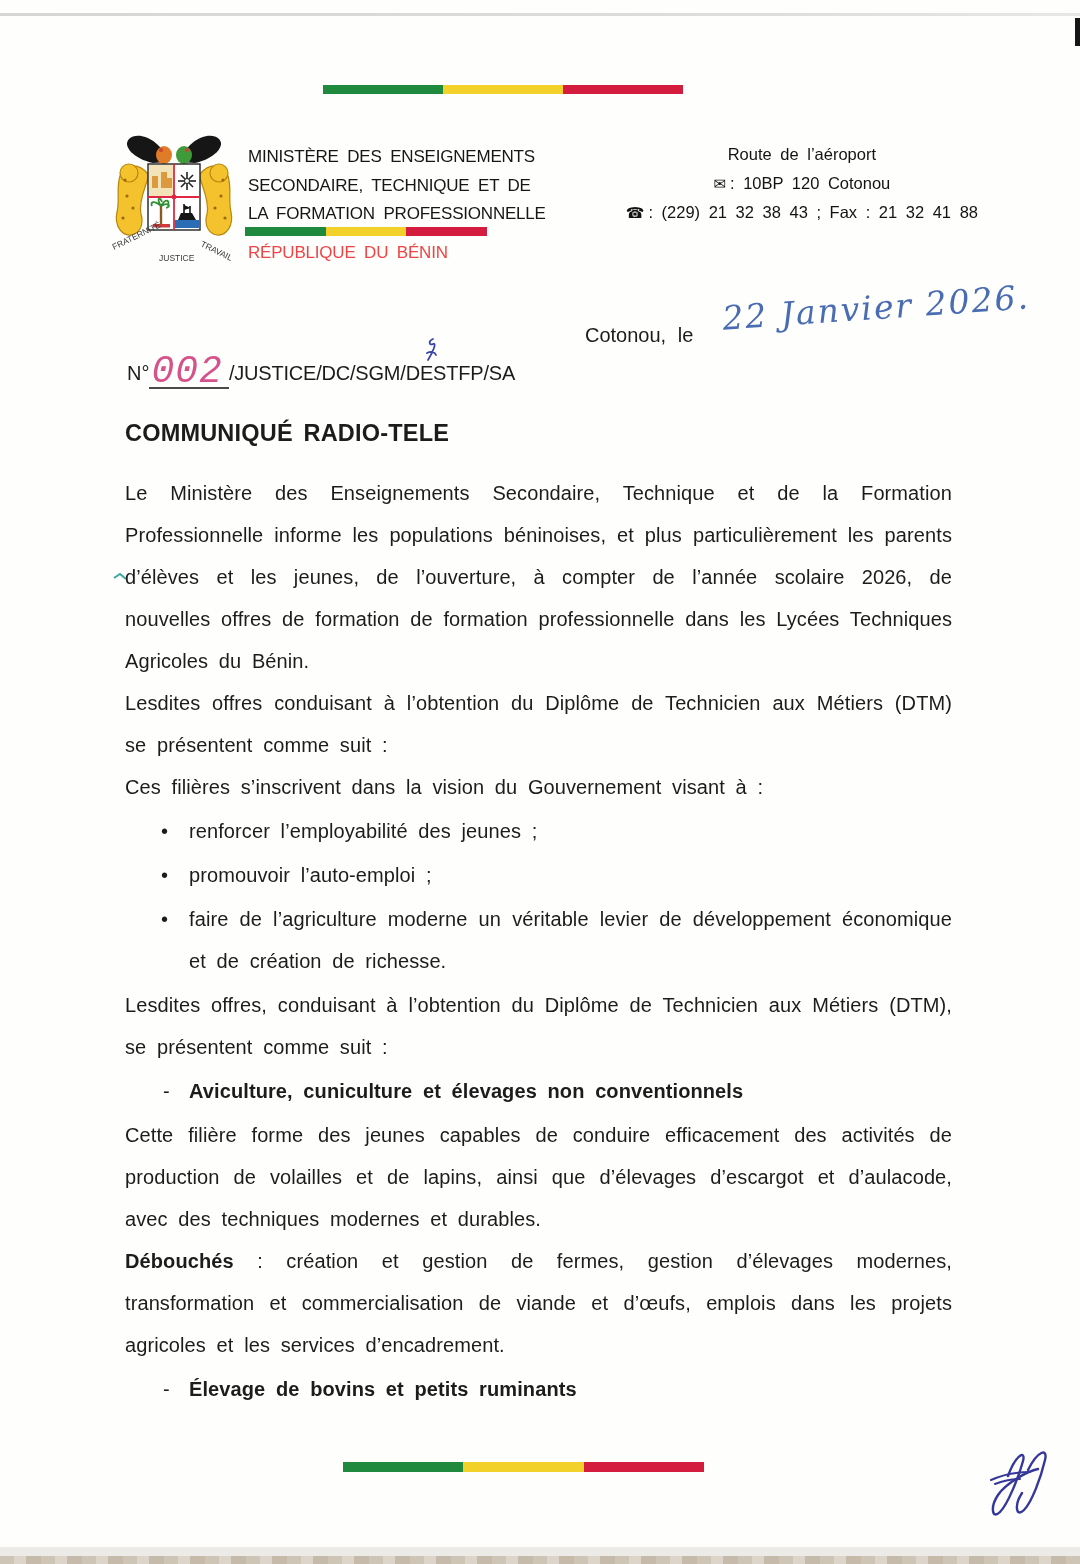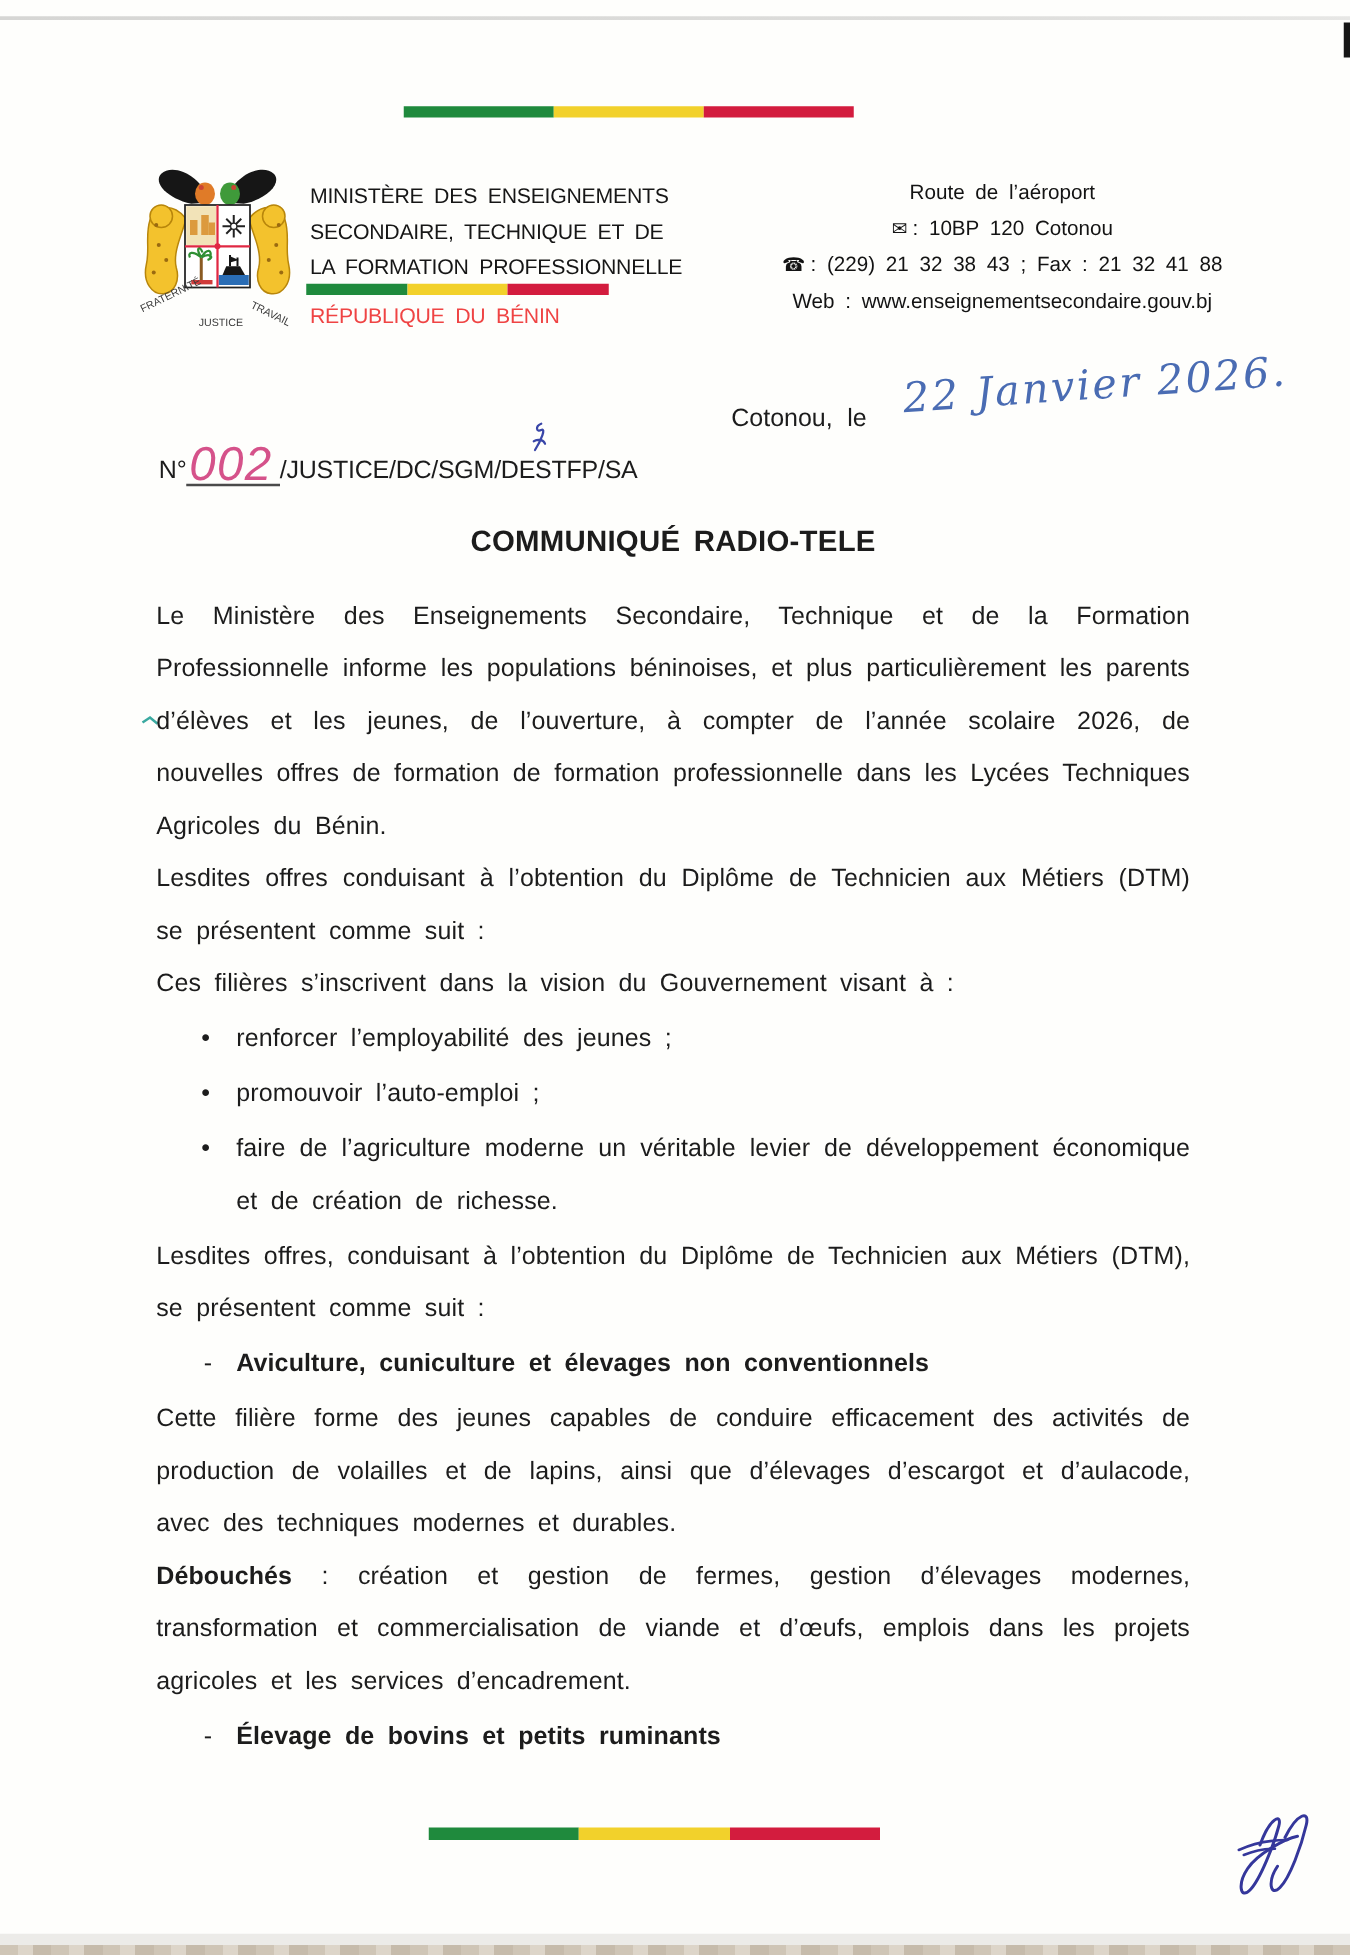--- a/index.html
+++ b/index.html
@@ -38,28 +38,28 @@
     line-height:29px;word-spacing:4px;color:#131313;}
   .contact .icn{font-size:15px;margin-right:4px;}
 
   
   .dateline-printed{position:absolute;left:585px;top:308px;font-size:20px;word-spacing:6px;margin-top:16px;}
   .date-hand{position:absolute;left:722px;top:288px;font-family:"DejaVu Serif",serif;
     font-style:italic;font-size:33px;color:#4a6cb3;letter-spacing:2px;
     transform:rotate(-4deg);white-space:nowrap;}
   .refline{position:absolute;left:127px;top:355px;display:flex;align-items:baseline;}
   .ref-prefix{font-size:20px;}
-  .ref-number{font-family:Liberation Sans, sans-serif;font-style:italic;font-size:38px;
+  .ref-number{font-family:Liberation Mono, monospace;font-style:italic;font-size:38px;
     color:#d5528a;letter-spacing:1px;line-height:30px;
     border-bottom:2px solid #4a4a4a;padding:0 6px 0 2px;transform:translateY(2px);}
   .ref-suffix{font-size:20px;letter-spacing:-0.2px;}
   .ref-squiggle{position:absolute;left:424px;top:336px;}
 
   
-  .doc-title{position:absolute;left:125px;top:420px;width:827px;text-align:center;
+  .doc-title{position:absolute;left:125px;top:420px;width:827px;text-align:left;
     font-size:23.5px;font-weight:bold;letter-spacing:0.2px;word-spacing:4px;}
 
   
   .docbody{position:absolute;left:125px;top:472px;width:827px;
     font-size:20px;line-height:42px;word-spacing:5px;letter-spacing:0.1px;}
   .par{margin:0;text-align:justify;}
   .blist{margin:1px 0;}
   .bitem,.ditem{position:relative;padding-left:64px;text-align:justify;margin:2px 0;}
   .bmark{position:absolute;left:36px;}
   .dmark{position:absolute;left:38px;}
@@ -157,21 +157,20 @@
   <span class="fb-green"></span>
     <span class="fb-yellow"></span>
     <span class="fb-red"></span>
 </div>
 <div class="republic">RÉPUBLIQUE DU BÉNIN</div>
 
 <div class="contact">
   <div>Route de l’aéroport</div>
   <div><span class="icn">✉</span><span>: 10BP 120 Cotonou</span></div>
   <div><span class="icn">☎</span><span>: (229) 21 32 38 43 ; Fax : 21 32 41 88</span></div>
-  <div>Web : www.enseignementsecondaire.gouv.bj</div>
 </div>
 
 <div class="dateline-printed">Cotonou, le</div>
 <div class="date-hand">22 Janvier 2026.</div>
 
 <div class="refline">
   <span class="ref-prefix">N°</span>
     <span class="ref-number">002</span>
     <span class="ref-suffix">/JUSTICE/DC/SGM/DESTFP/SA</span>
 </div>

